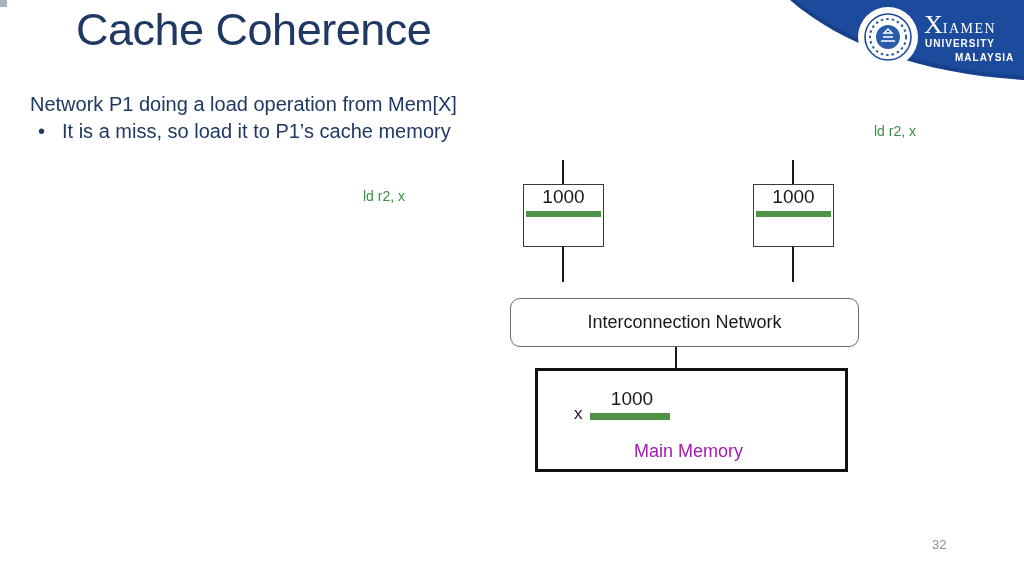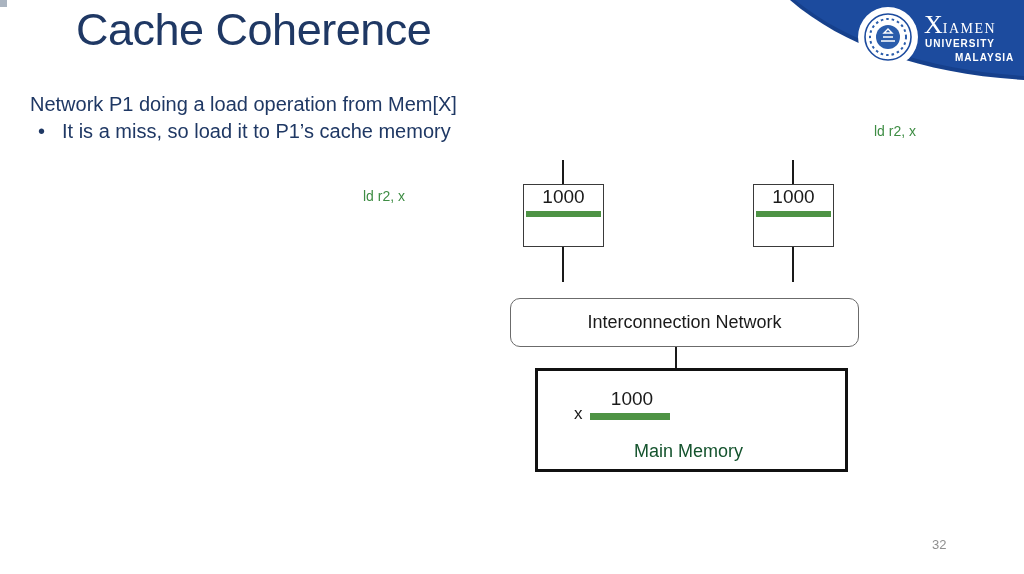--- a/index.html
+++ b/index.html
@@ -76,21 +76,21 @@
   }
   .memory-box{
     position:absolute;left:535px;top:368px;width:313px;height:104px;
     border:3px solid #111111;background:#ffffff;box-sizing:border-box;
   }
   .mem-addr{position:absolute;left:36px;top:33px;font-size:17px;color:#1a1a1a;}
   .mem-value{position:absolute;left:52px;top:17px;width:84px;text-align:center;font-size:19px;color:#1a1a1a;}
   .mem-bar{position:absolute;left:52px;top:42px;width:80px;height:7px;background:#4e9345;}
   .memory-label{
     position:absolute;left:12px;right:18px;top:70px;text-align:center;
-    font-size:18px;color:#14532d;
+    font-size:18px;color:#a21caf;
   }
   .page-number{
     position:absolute;left:932px;top:537px;
     font-size:13px;color:#8f8f8f;
   }
 </style>
 </head>
 <body>
 
 <div id="slide">

